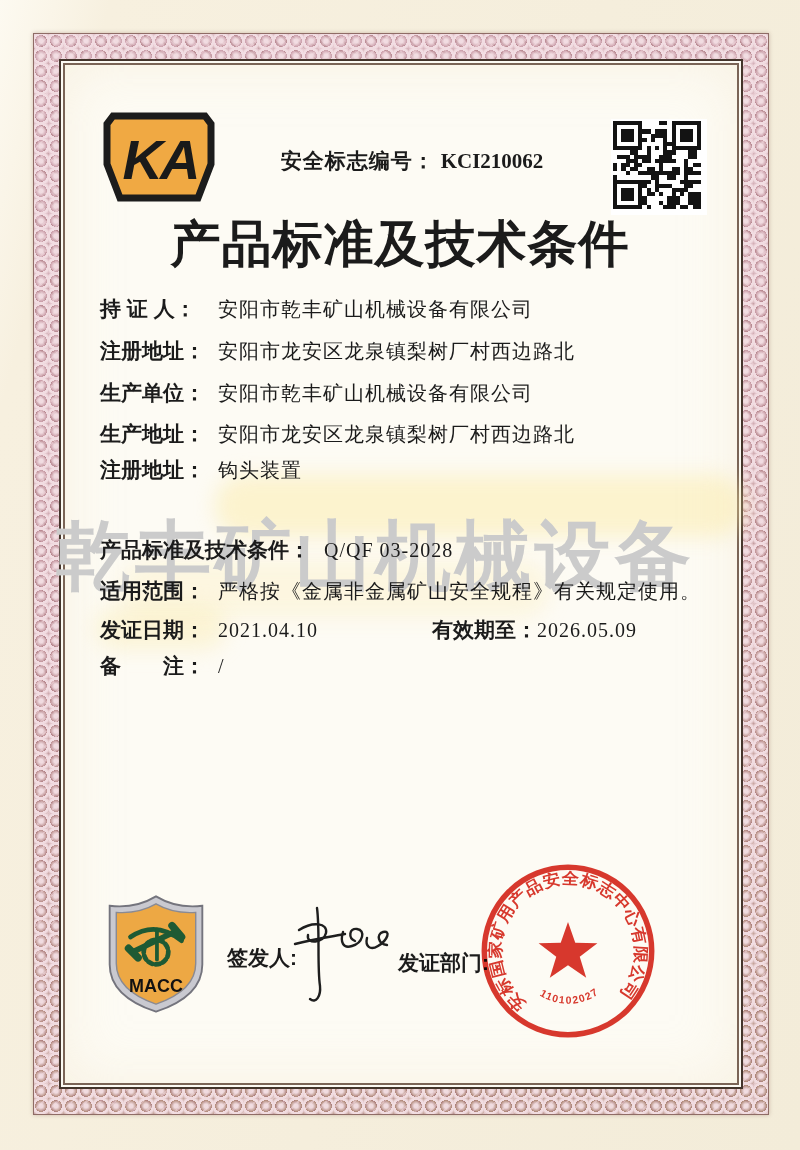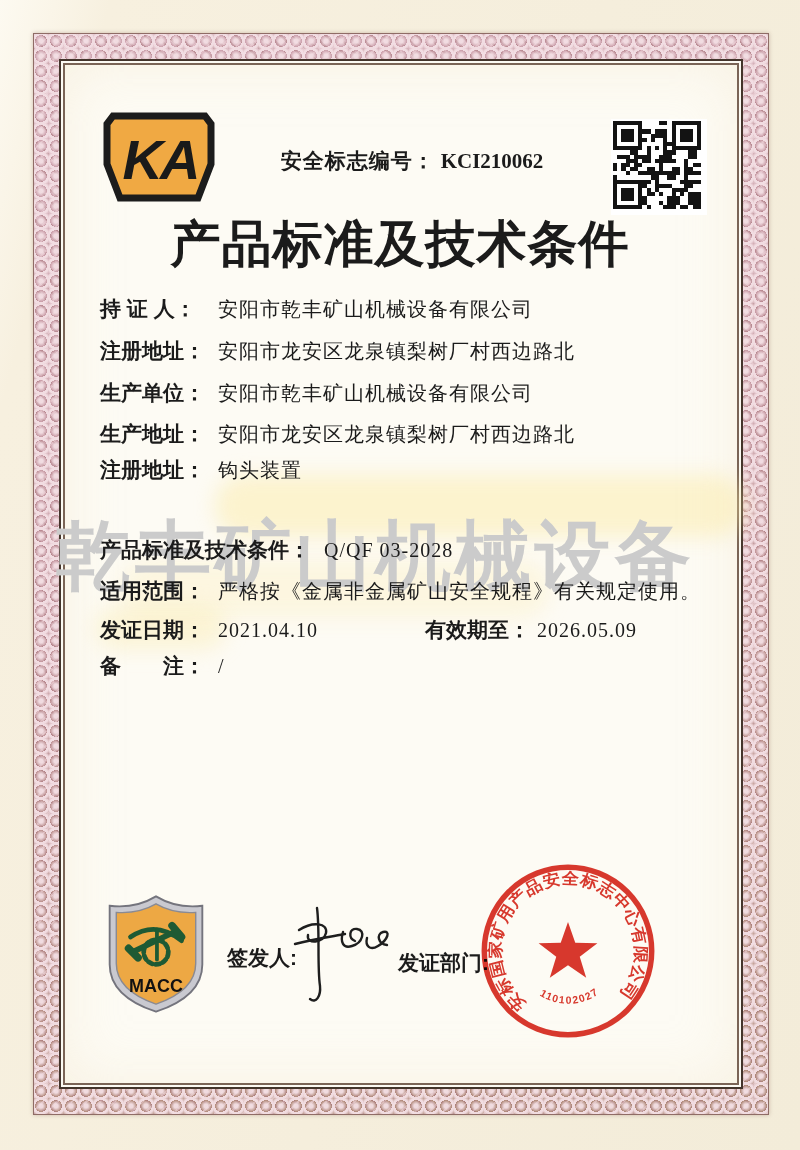--- a/index.html
+++ b/index.html
@@ -58,21 +58,21 @@
   .lbl{
     flex:none;min-width:118px;font-size:21px;font-weight:bold;white-space:pre;
     font-family:"Liberation Sans","DejaVu Sans",sans-serif;
   }
   .val{
     font-size:20px;font-weight:500;letter-spacing:1px;
     font-family:"Liberation Serif","DejaVu Serif",serif;
   }
   .row.long .lbl{min-width:0;margin-right:14px;}
   .grp{display:inline-flex;align-items:baseline;}
-  .grp2{position:absolute;left:325px;}
+  .grp2{position:absolute;left:325px;text-align:right;}
   .statement{
     position:absolute;left:97px;top:752px;width:624px;margin:0;
     font-size:18px;line-height:28.5px;font-weight:600;text-align:justify;text-indent:2em;
     font-family:"Liberation Serif","DejaVu Serif",serif;
   }
   
   .macc{position:absolute;left:104px;top:891px;width:104px;height:126px;}
   .signer{position:absolute;left:227px;top:944px;font-size:21px;font-weight:bold;}
   .signature{position:absolute;left:283px;top:900px;width:120px;height:112px;}
   .dept{position:absolute;left:398px;top:949px;font-size:21px;font-weight:bold;}

